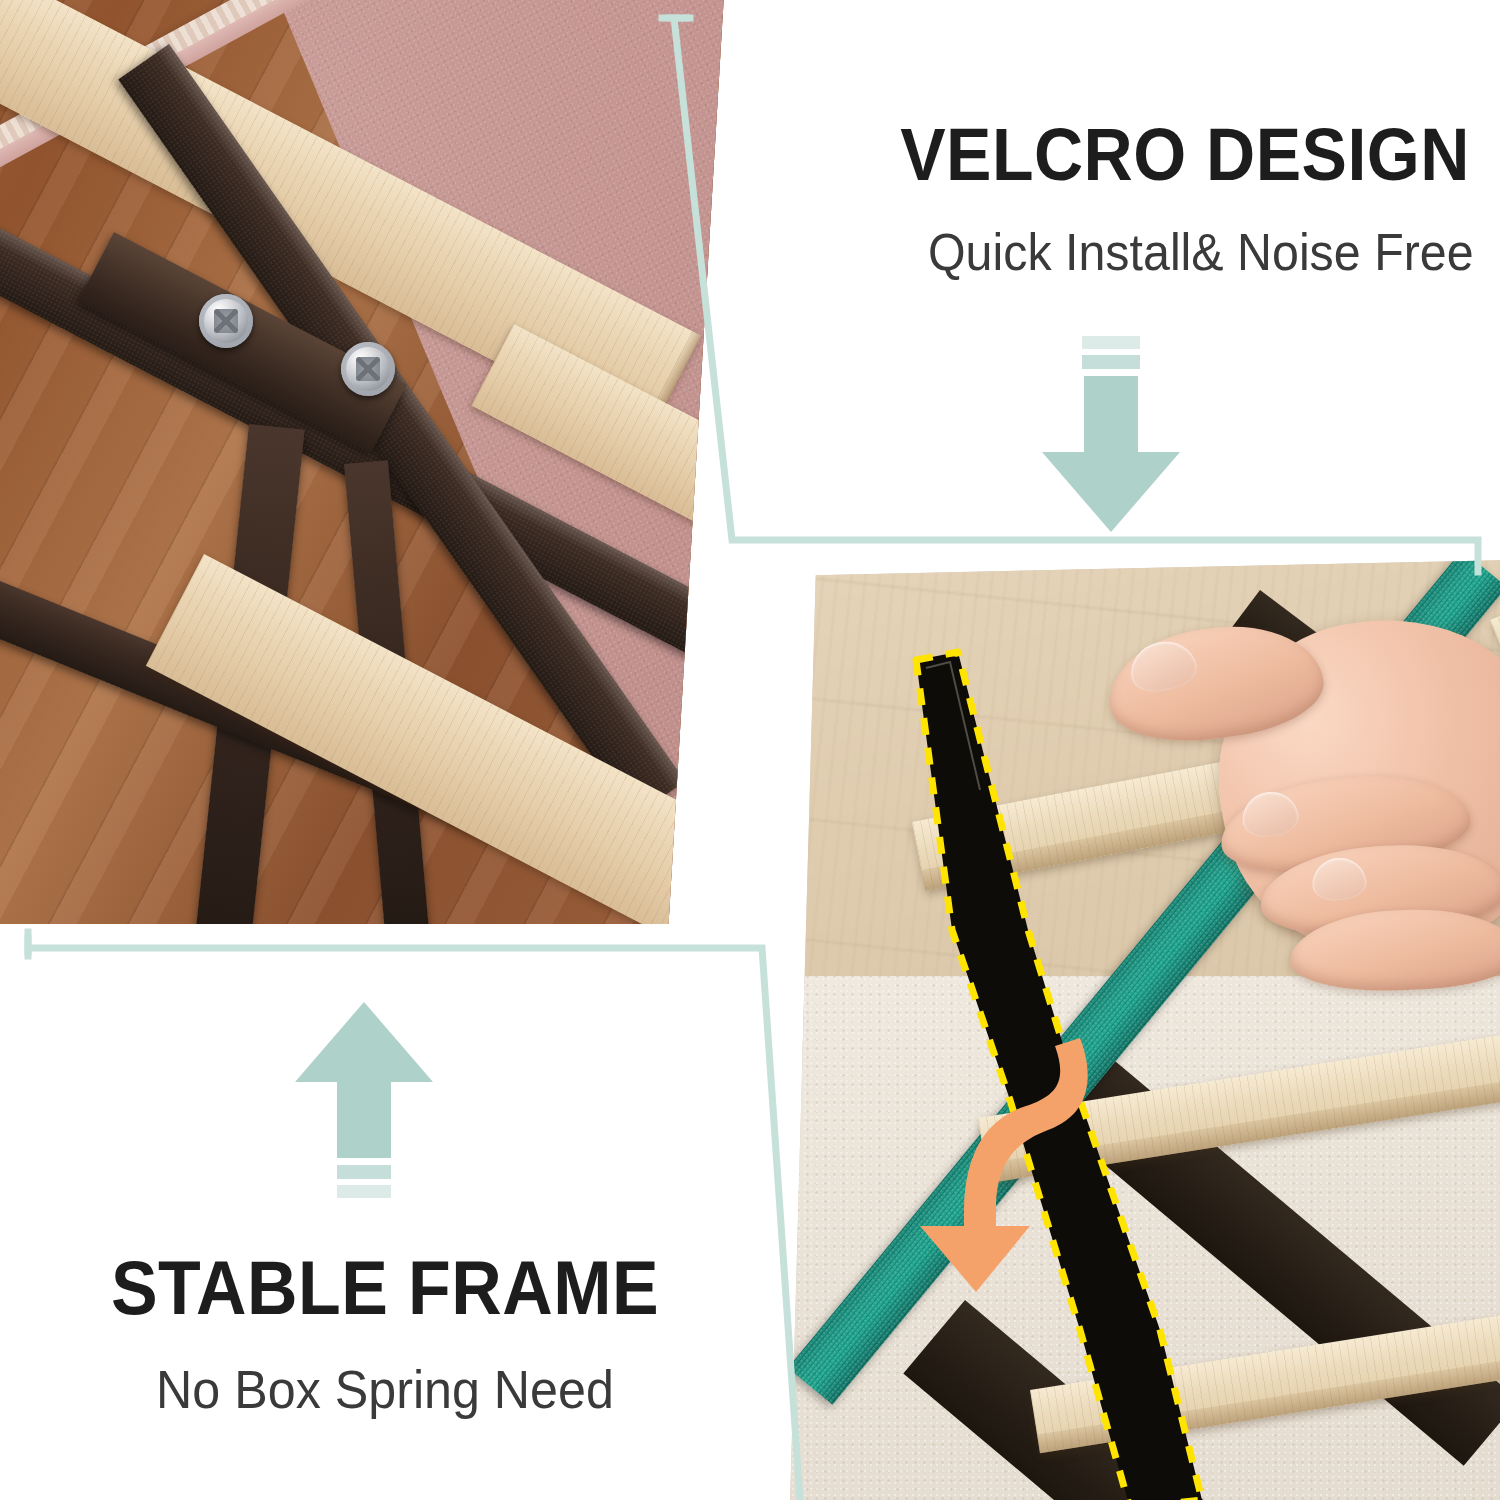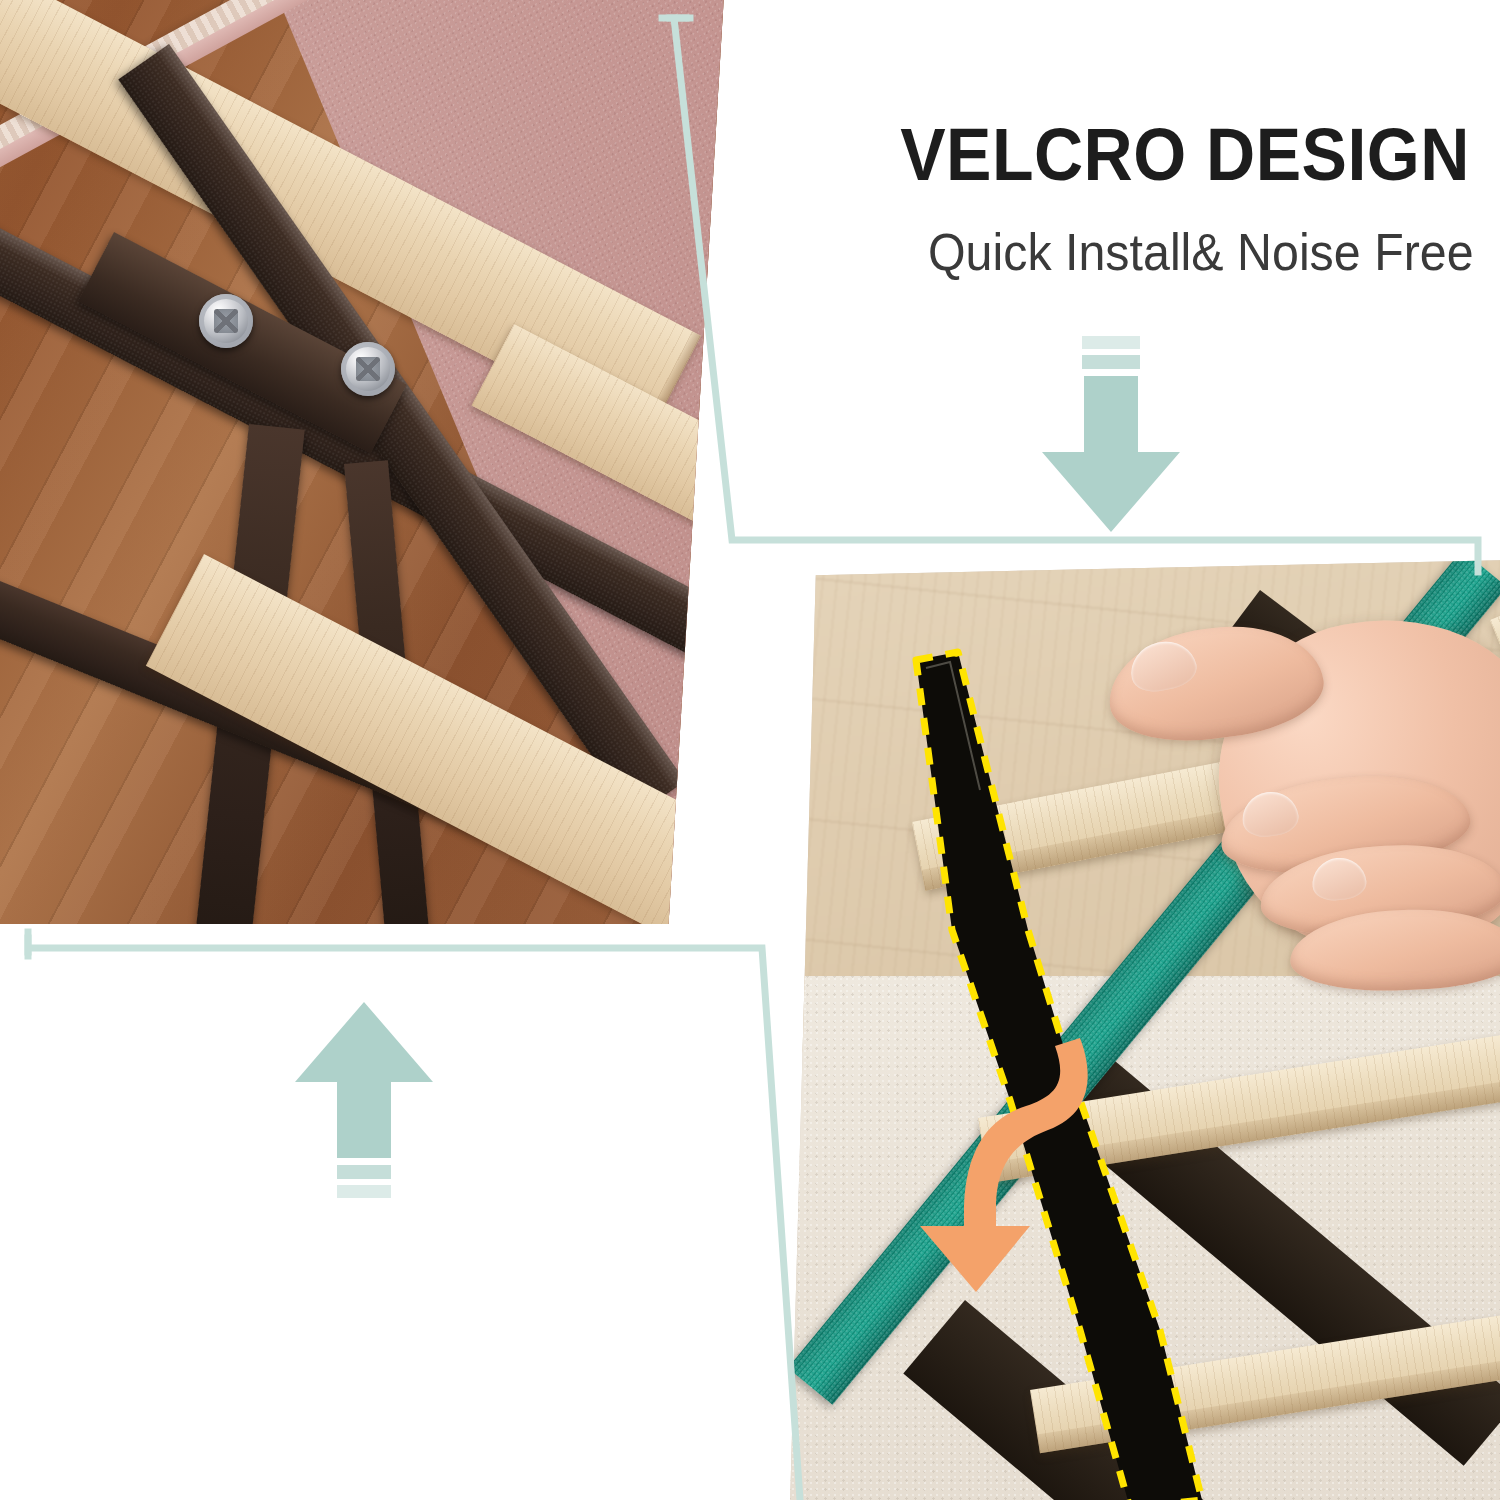--- a/index.html
+++ b/index.html
@@ -273,14 +273,18 @@
   </div>
 
   <div class="block-arrow" style="left:286px;top:998px;width:160px;height:200px;">
     <svg width="160" height="200" viewBox="0 0 160 200">
       <path d="M78 4 L147 84 H105 V160 H51 V84 H9 Z" fill="#aed1ca"></path>
       <rect x="51" y="167" width="54" height="14" fill="#c5ded9"></rect>
       <rect x="51" y="187" width="54" height="13" fill="#dcebe8"></rect>
     </svg>
   </div>
 
+  <div class="panel" id="panel-stable">
+    <div class="headline">STABLE FRAME</div>
+    <div class="subline">No Box Spring Need</div>
+  </div>
 
 </div>
 
 </body></html>

